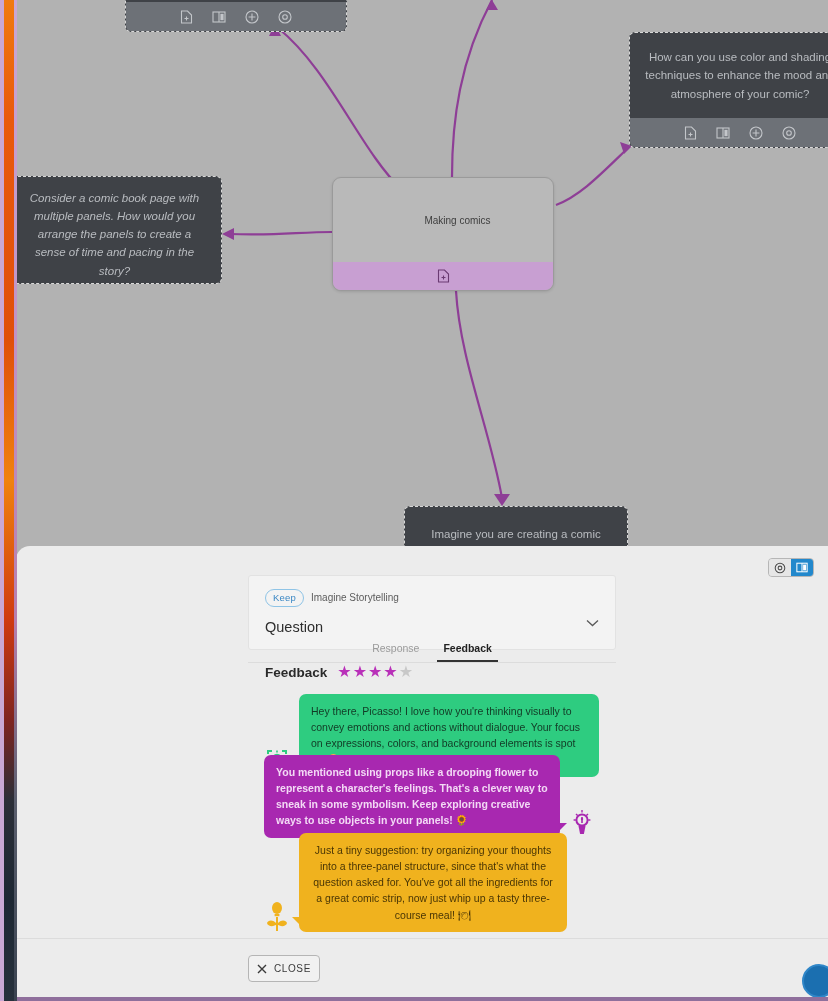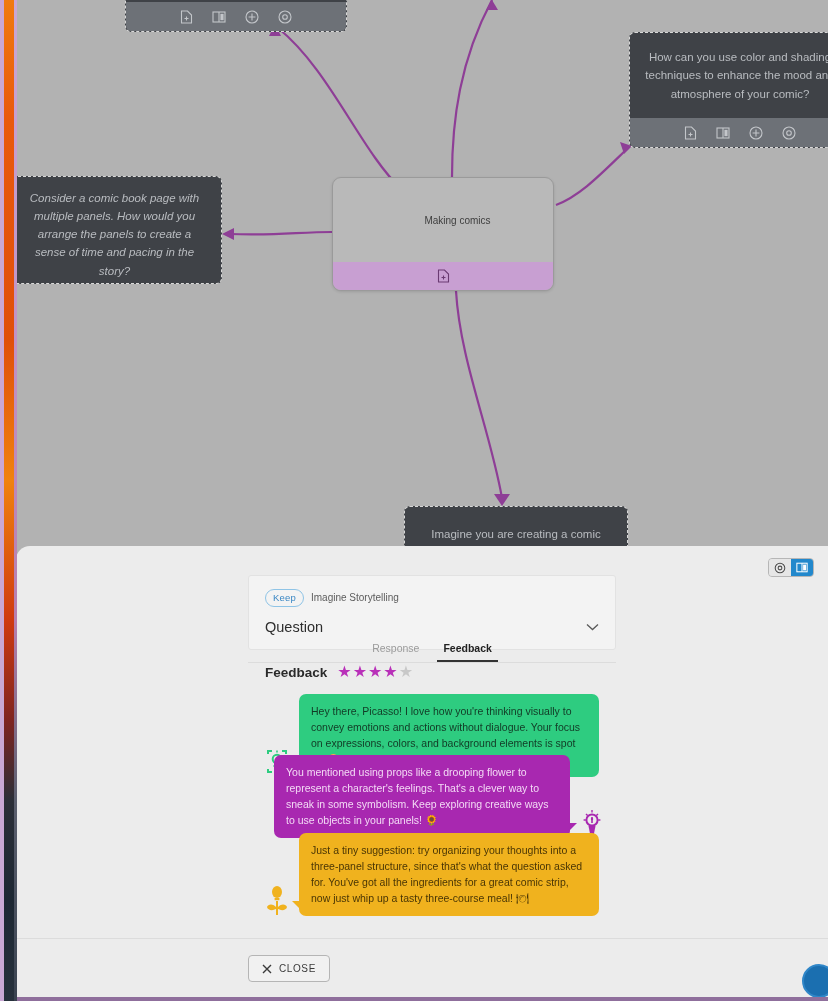--- a/index.html
+++ b/index.html
@@ -114,21 +114,21 @@
     border-radius: 3px;
     padding: 13px 16px 14px 16px;
   }
   .topic-row { display: flex; align-items: center; gap: 7px; }
   .topic-badge {
     border: 1px solid #8fc4e6; border-radius: 10px;
     color: #3a87c4; font-size: 9.5px; padding: 2px 7px 2.5px 7px;
     letter-spacing: .2px;
   }
   .topic-name { color: #5c5c5c; font-size: 10px; }
-  .qrow { display: flex; align-items: center; justify-content: space-between; margin-top: 12px; }
+  .qrow { display: flex; justify-content: space-between; margin-top: 12px; }
   .qtitle { font-size: 14.5px; color: #2d2d2d; }
 
   .tabs {
     position: absolute; left: 232px; top: 93px; width: 368px;
     display: flex; justify-content: center; gap: 12px;
     border-bottom: 1px solid #dcdcdc;
   }
   .tab { font-size: 10.5px; padding: 3px 6px 6px 6px; color: #9b9b9b; }
   .tab.active { color: #222; border-bottom: 2px solid #333; font-weight: bold; }
 
@@ -164,21 +164,21 @@
   .avatar { width: 28px; height: 30px; flex: 0 0 28px; display: flex; align-items: center; justify-content: center; }
 
   .panel-footer {
     position: absolute; left: 0; bottom: 0; width: 812px; height: 63px;
     border-top: 1px solid #dcdcdc;
   }
   .close-btn {
     position: absolute; left: 232px; top: 16px;
     display: flex; align-items: center; gap: 7px;
     border: 1px solid #b5b5b5; border-radius: 4px;
-    background: #f1f1f1; padding: 7px 13px;
+    background: #f1f1f1; padding: 7px 8px;
     font-size: 10px; color: #3a3a3a; letter-spacing: .6px;
   }
   .fab {
     position: absolute; right: -8px; bottom: 3px;
     width: 34px; height: 34px; border-radius: 50%;
     background: #1b6fb0; border: 2px solid #2f86c8;
     z-index: 30;
   }
   .bottom-bar {
     position: absolute; left: 0; bottom: 0; width: 828px; height: 4px;
@@ -352,21 +352,21 @@
         <path d="M4 6V3h4M22 6V3h-4M4 21v3h4M22 21v3h-4" fill="none" stroke="#2ecc80" stroke-width="2"></path>
         <circle cx="13" cy="11" r="4.3" fill="none" stroke="#2ecc80" stroke-width="2"></circle>
         <path d="M13 15v7" stroke="#2ecc80" stroke-width="2.4"></path>
         <path d="M9.5 18h7" stroke="#2ecc80" stroke-width="2"></path>
         <path d="M13 2.5v2" stroke="#2ecc80" stroke-width="1.6"></path>
       </svg>
     </span>
     <div class="bubble green tail-l" style="width:300px;">Hey there, Picasso! I love how you're thinking visually to convey emotions and actions without dialogue. Your focus on expressions, colors, and background elements is spot on. 🎨</div>
   </div>
 
-  <div class="bubble-row" style="left:274px; top:755px; width:340px; z-index:26;">
+  <div class="bubble-row" style="left:264px; top:755px; width:340px; z-index:26;font-weight:bold;">
     <div class="bubble purple tail-r" style="width:296px;">You mentioned using props like a drooping flower to represent a character's feelings. That's a clever way to sneak in some symbolism. Keep exploring creative ways to use objects in your panels! 🌻</div>
     <span class="avatar">
       <svg width="24" height="30" viewBox="0 0 24 30">
         <circle cx="12" cy="12" r="5.6" fill="none" stroke="#a828b0" stroke-width="2"></circle>
         <path d="M12 9v6" stroke="#a828b0" stroke-width="1.6"></path>
         <circle cx="12" cy="11" r="1.2" fill="#a828b0"></circle>
         <path d="M8.5 18h7l-1.6 8h-3.8z" fill="#a828b0"></path>
         <path d="M12 2v2.4M3.6 12h2.2M18.2 12h2.2M6 6l1.6 1.6M18 6l-1.6 1.6" stroke="#a828b0" stroke-width="1.4"></path>
       </svg>
     </span>
@@ -375,20 +375,20 @@
   <div class="bubble-row" style="left:263px; top:833px; width:340px; z-index:26;">
     <span class="avatar">
       <svg width="26" height="34" viewBox="0 0 26 34">
         <ellipse cx="13" cy="8" rx="5" ry="6" fill="#f0b21e"></ellipse>
         <rect x="10.6" y="14" width="4.8" height="2.2" fill="#f0b21e"></rect>
         <path d="M13 17v14" stroke="#f0b21e" stroke-width="2"></path>
         <path d="M13 24c-4-5-9-4-10-1 1 4 7 4 10 1z" fill="#f0b21e"></path>
         <path d="M13 24c4-5 9-4 10-1-1 4-7 4-10 1z" fill="#f0b21e"></path>
       </svg>
     </span>
-    <div class="bubble orange tail-l" style="width:300px;">Just a tiny suggestion: try organizing your thoughts into a three-panel structure, since that's what the question asked for. You've got all the ingredients for a great comic strip, now just whip up a tasty three-course meal! 🍽</div>
+    <div class="bubble orange tail-l" style="width:268px;text-align:center;">Just a tiny suggestion: try organizing your thoughts into a three-panel structure, since that's what the question asked for. You've got all the ingredients for a great comic strip, now just whip up a tasty three-course meal! 🍽</div>
   </div>
 
   <div class="edge-strip"></div>
   <div class="edge-strip2"></div>
   <div class="edge-border"></div>
   <div class="bottom-bar"></div>
 </div>
 
 </body></html>

